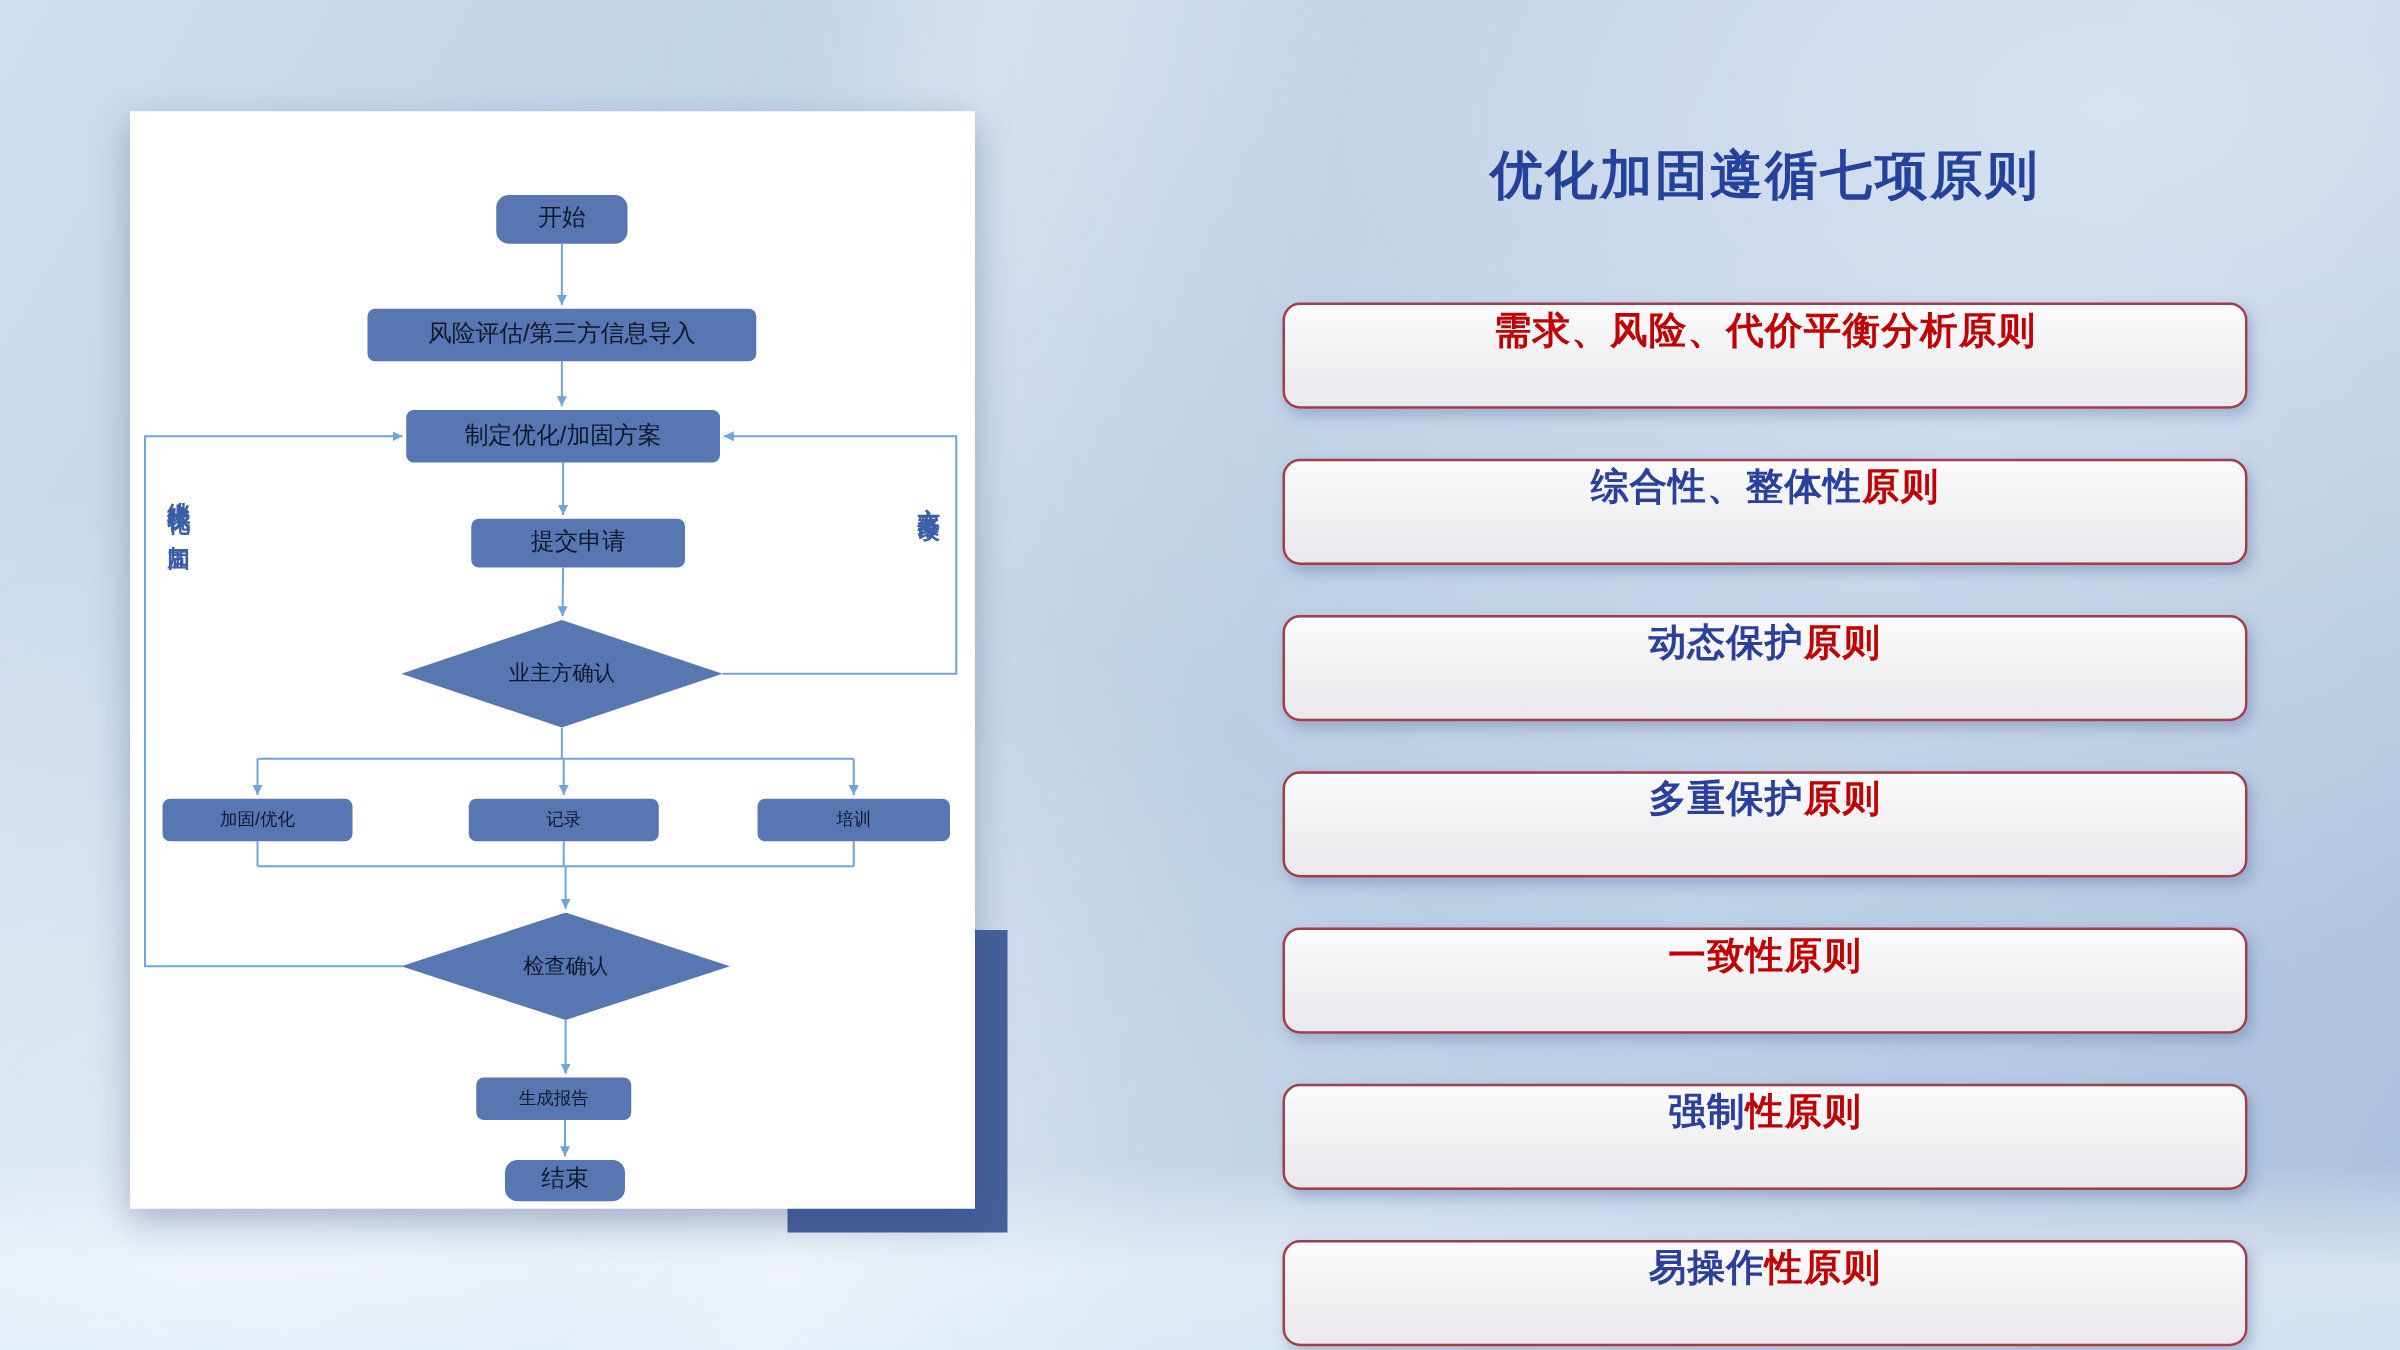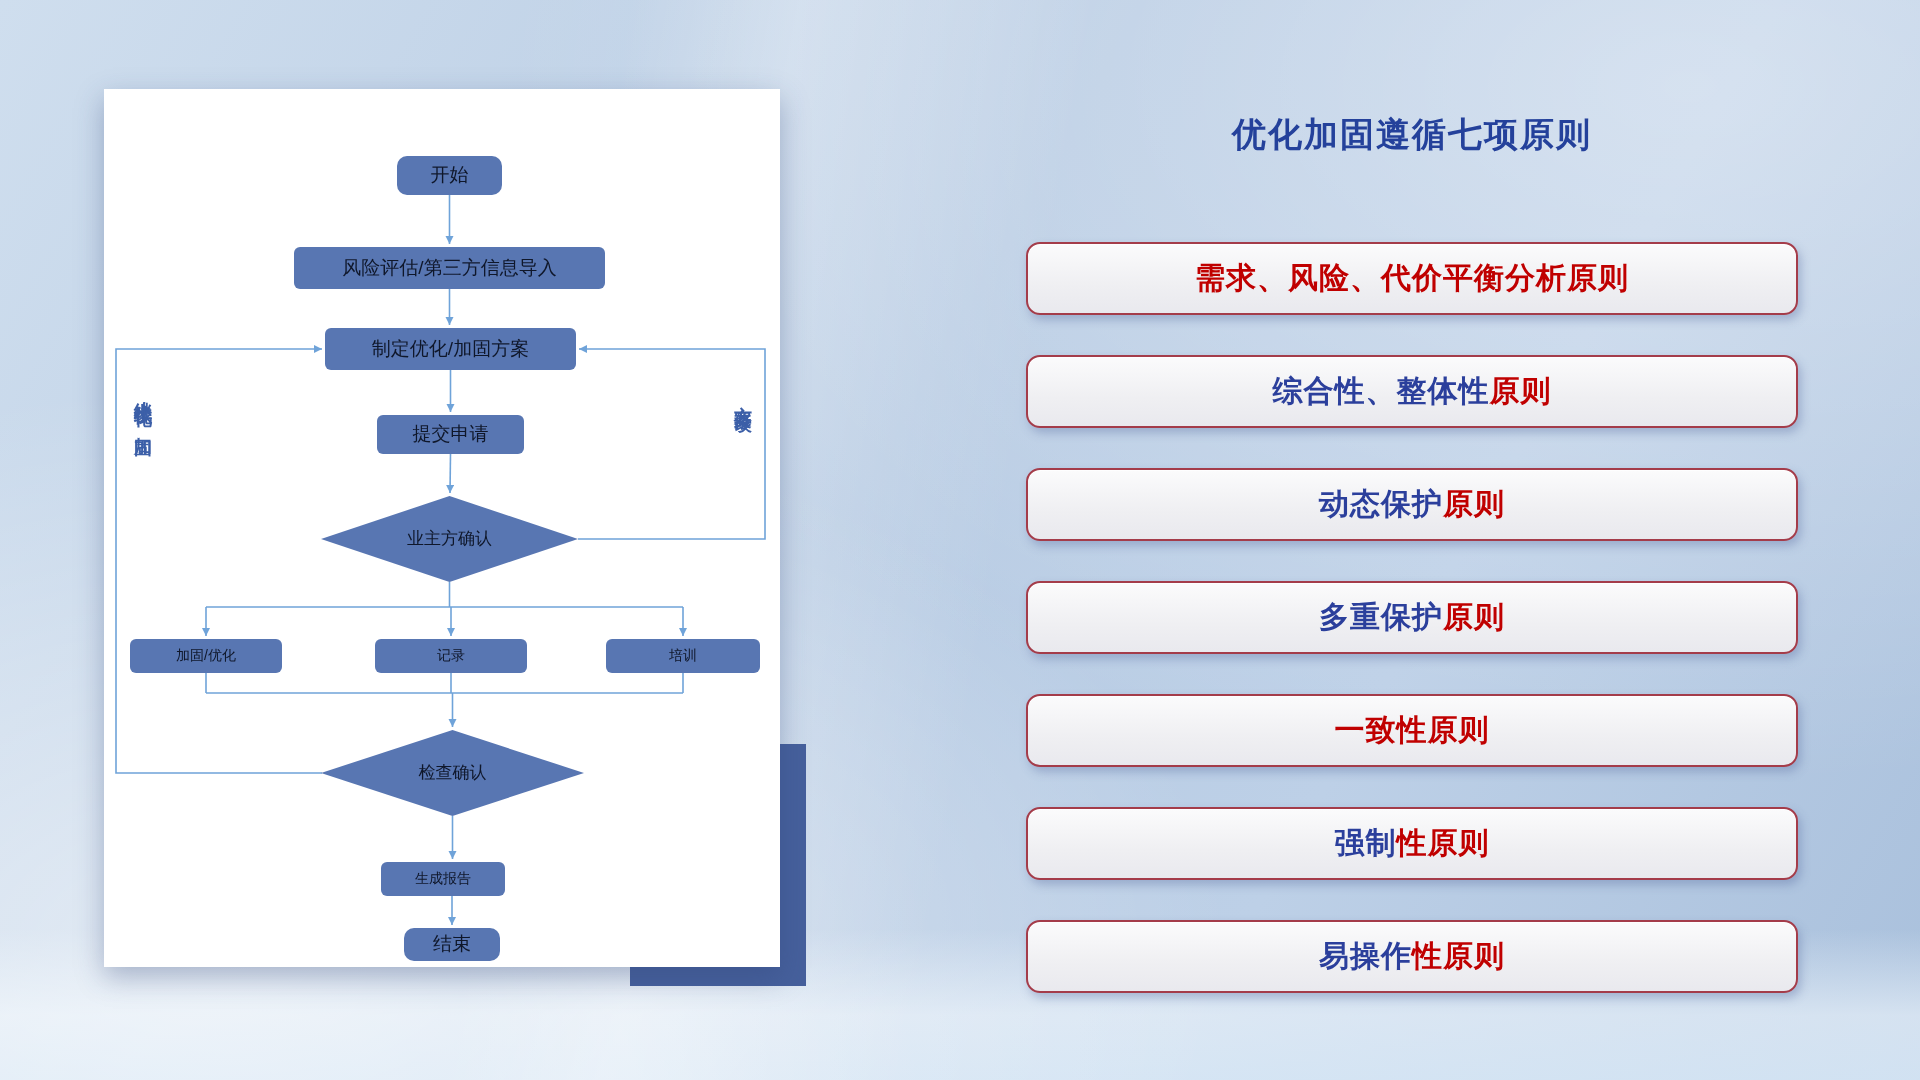--- a/index.html
+++ b/index.html
@@ -55,33 +55,33 @@
   .node.small{font-size:14px;}
 
   .vlabel{
     position:absolute;writing-mode:vertical-rl;text-orientation:upright;
     font-weight:700;color:#3c5fa8;font-size:18px;letter-spacing:3px;line-height:1;
   }
 
   
   .title{
     position:absolute;left:1026px;top:112px;width:772px;margin:0;
-    text-align:center;font-size:34px;font-weight:700;color:var(--title-blue);
+    text-align:center;font-size:42px;font-weight:700;color:var(--title-blue);
     letter-spacing:2px;
   }
   .principles{
     position:absolute;left:1026px;top:242px;width:772px;
     display:flex;flex-direction:column;gap:40px;
   }
   .pill{
-    height:73px;border-radius:14px;
+    height:85px;border-radius:14px;
     border:2px solid var(--pill-border);
     background:linear-gradient(180deg,#fbfbfc 0%,#efeff2 60%,#e9e9ee 100%);
     box-shadow:3px 5px 10px rgba(80,100,155,0.35), inset 0 1px 0 rgba(255,255,255,0.8);
-    display:flex;align-items:center;justify-content:center;
+    display:flex;justify-content:center;
     font-size:30px;font-weight:700;letter-spacing:1px;
   }
   .seg-blue{color:var(--principle-blue);}
   .seg-red{color:var(--principle-red);}
 </style>
 </head>
 <body>
 
 <div class="slide">
 
@@ -119,21 +119,21 @@
       <path d="M348.5,727 L348.5,770" marker-end="url(#arrow)"></path>
       <path d="M348,807 L348,836" marker-end="url(#arrow)"></path>
     </svg>
 
     <div class="node capsule" style="left:293px;top:67px;width:105px;height:39px;">开始</div>
 
     <div class="node" style="left:190px;top:158px;width:311px;height:42px;">风险评估/第三方信息导入</div>
 
     <div class="node" style="left:221px;top:239px;width:251px;height:42px;">制定优化/加固方案</div>
 
-    <div class="node" style="left:273px;top:326px;width:147px;height:39px;">提交申请</div>
+    <div class="node" style="left:273px;top:326px;width:171px;height:39px;">提交申请</div>
 
     <div class="node diamond" style="left:217px;top:407px;width:257px;height:86px;">业主方确认</div>
 
     <div class="node small" style="left:26px;top:550px;width:152px;height:34px;">加固/优化</div>
 
     <div class="node small" style="left:271px;top:550px;width:152px;height:34px;">记录</div>
 
     <div class="node small" style="left:502px;top:550px;width:154px;height:34px;">培训</div>
 
     <div class="node diamond" style="left:217px;top:641px;width:263px;height:86px;">检查确认</div>

